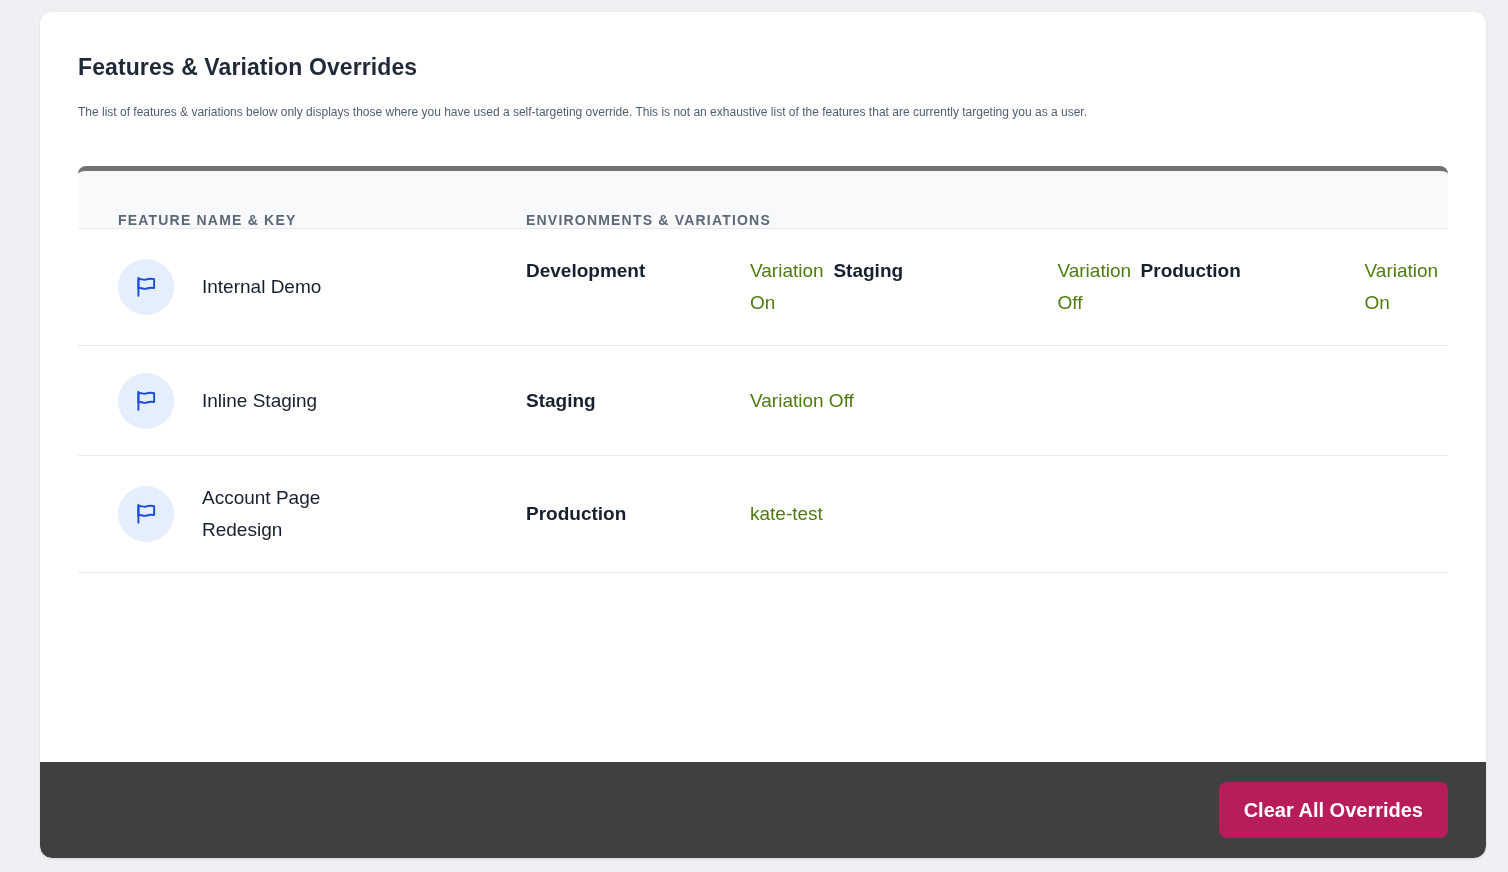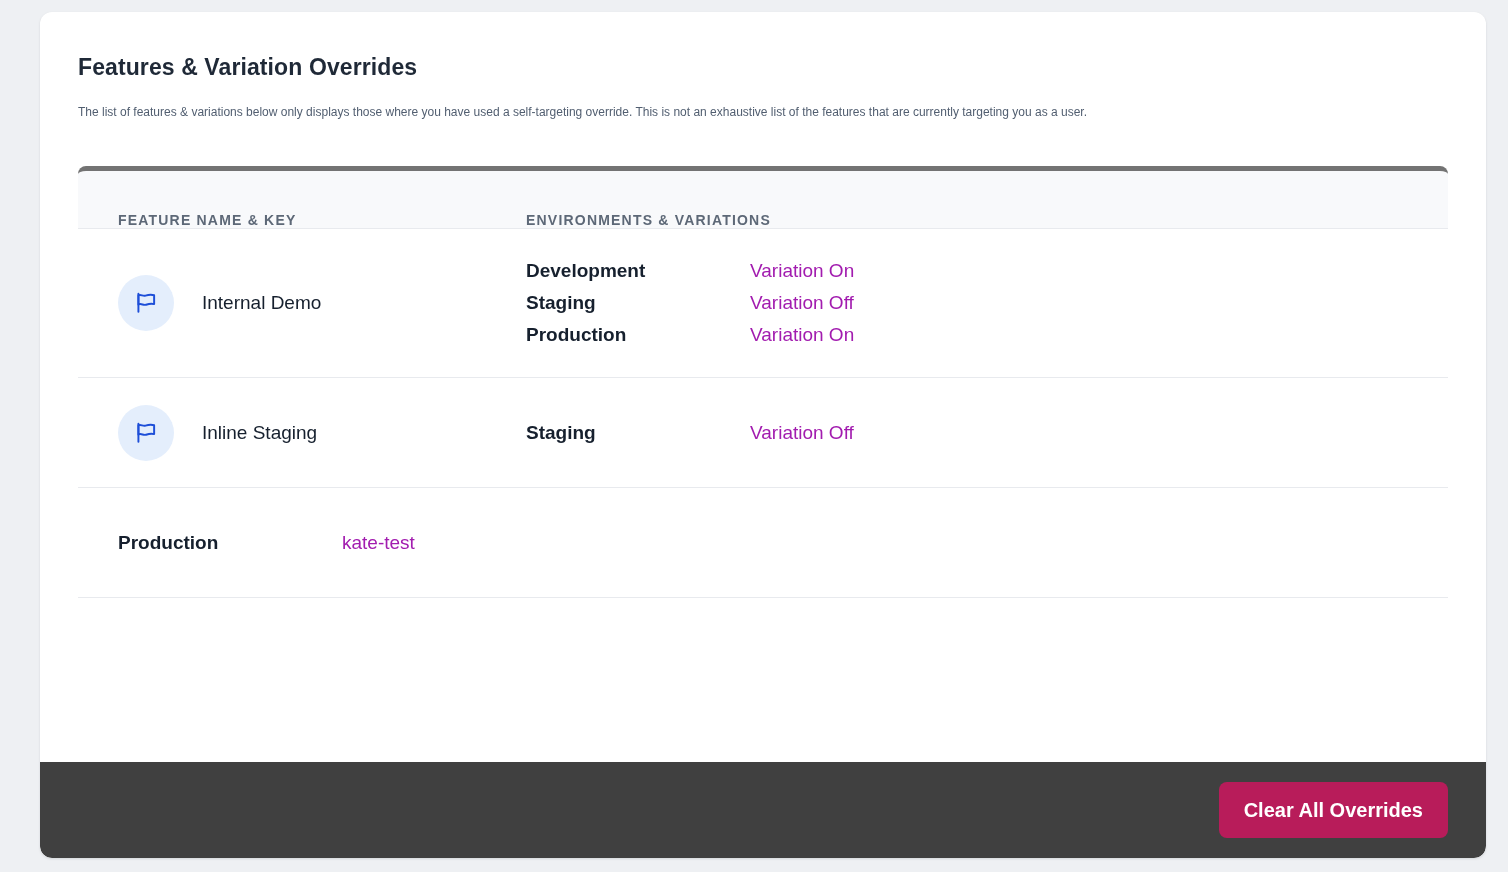--- a/index.html
+++ b/index.html
@@ -74,34 +74,34 @@
     flex-shrink: 0;
   }
   .flag-circle svg { display: block; }
   .feature-name {
     font-size: 19px;
     font-weight: 500;
     color: #16202e;
     max-width: 170px;
     line-height: 32px;
   }
-  .env-cell { display: flex; flex-direction: column; }
+  .env-cell { display: flex; flex-direction: row; }
   .env-line { display: flex; align-items: baseline; }
   .env-name {
     width: 224px;
     font-size: 19px;
     font-weight: 700;
     color: #16202e;
     line-height: 32px;
     flex-shrink: 0;
   }
   .env-variation {
     font-size: 19px;
     font-weight: 400;
-    color: #a21caf;
+    color: #4d7c0f;
     line-height: 32px;
   }
   .card-footer {
     position: absolute;
     left: 0; right: 0; bottom: 0;
     height: 96px;
     background: #404040;
     display: flex;
     align-items: center;
     justify-content: flex-end;
@@ -173,20 +173,29 @@
         </div>
         <div class="env-cell">
           <div class="env-line">
             <span class="env-name">Staging</span>
             <span class="env-variation">Variation Off</span>
           </div>
         </div>
       </div>
 
       <div class="row">
+        <div class="feature-cell">
+          <span class="flag-circle">
+            <svg width="26" height="26" viewBox="0 0 24 24" fill="none" stroke="#1d4ed8" stroke-width="1.8" stroke-linecap="round" stroke-linejoin="round">
+              <path d="M5 3.5 L5 20"></path>
+              <path d="M5 5 C7 3.6 9 6 11.5 5.2 C14 4.4 16.5 3.9 19.5 4.8 L19.5 13 C16.5 12.2 14.5 12.8 12 13.6 C9.5 14.4 7.5 12 5 13.4 Z"></path>
+            </svg>
+          </span>
+          <span class="feature-name">Account Page Redesign</span>
+        </div>
         <div class="env-cell">
           <div class="env-line">
             <span class="env-name">Production</span>
             <span class="env-variation">kate-test</span>
           </div>
         </div>
       </div>
     </div>
   </div>
 

